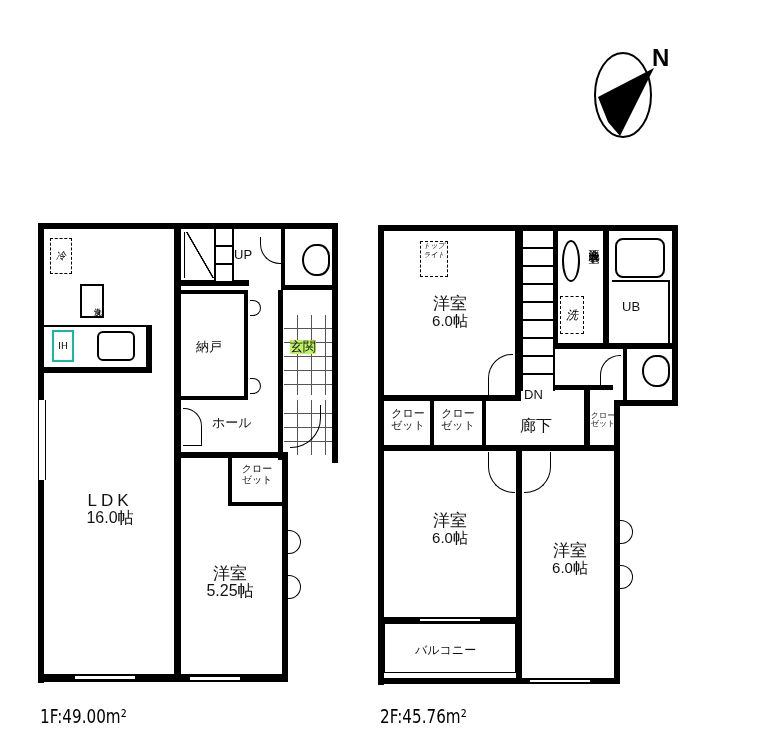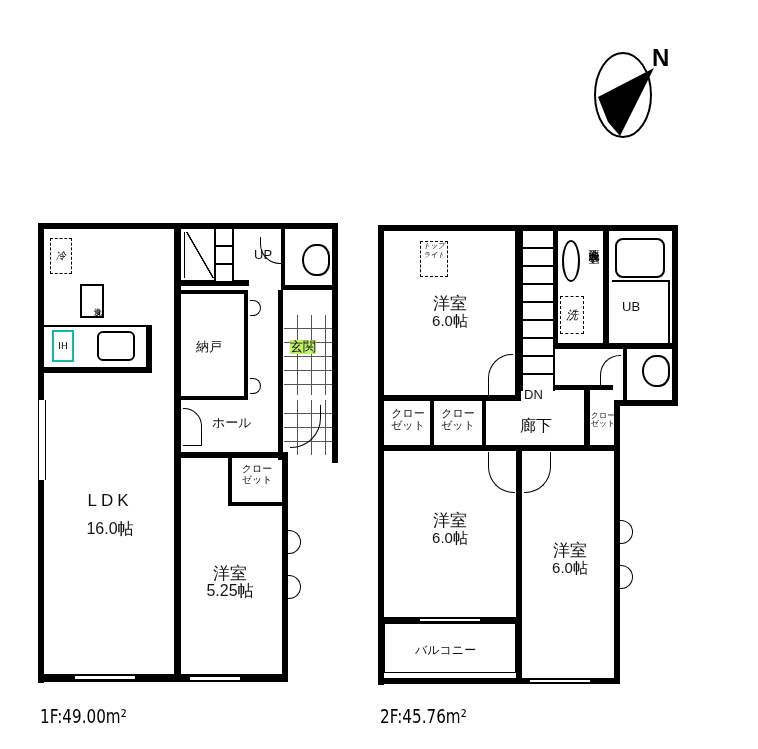--- a/index.html
+++ b/index.html
@@ -48,30 +48,30 @@
   <div class="wall" style="left:174px;top:223px;width:7px;height:459px;"></div>
 
   <div class="thin" style="left:42px;top:325px;width:102px;height:40px;background:#fff;border:2px solid #000;border-bottom:6px solid #000;border-right:6px solid #000;"></div>
   <div class="abs" style="left:97px;top:331px;width:34px;height:26px;border:2px solid #000;border-radius:6px;"></div>
   <div class="abs" style="left:52px;top:330px;width:18px;height:28px;border:2px solid #14b8a6;font-size:9px;text-align:center;line-height:28px;"><span>IH</span></div>
   <div class="dashed" style="left:50px;top:238px;width:20px;height:34px;font-size:10px;text-align:center;line-height:34px;"><span>冷</span></div>
   <div class="abs" style="left:80px;top:284px;width:20px;height:30px;border:2px solid #000;font-size:8px;text-align:center;writing-mode:vertical-rl;"><span>食洗</span></div>
 
   <div class="room-label big" style="left:75px;top:492px;width:70px;">
     <div style="letter-spacing:4px;">LDK</div>
-    <div style="font-size:16px;margin-top:11px;">16.0帖</div>
+    <div style="font-size:16px;">16.0帖</div>
   </div>
 
   <div class="window" style="left:75px;top:674px;width:60px;height:3px;"></div>
   <div class="abs" style="left:38px;top:400px;width:6px;height:80px;background:#fff;border-left:1px solid #000;border-right:1px solid #000;"></div>
 
   <div class="thin" style="left:181px;top:280px;width:68px;height:6px;"></div>
   <div class="stairs" style="left:214px;top:229px;width:16px;height:52px;"></div>
   <div class="abs" style="left:184px;top:232px;width:30px;height:46px;border-left:1px solid #000;background:linear-gradient(60deg, transparent 48%, #000 49% 51%, transparent 52%);"></div>
-  <div class="room-label mid" style="left:234px;top:248px;font-family:'Liberation Sans',sans-serif;padding-left:20px;">UP</div>
+  <div class="room-label mid" style="left:234px;top:248px;font-family:'Liberation Sans',sans-serif;">UP</div>
   <div class="door" style="left:260px;top:237px;width:20px;height:26px;border-radius:0 0 0 20px;border-top:none;border-right:none;"></div>
 
   <div class="wall" style="left:281px;top:229px;width:4px;height:60px;"></div>
   <div class="wall" style="left:281px;top:285px;width:55px;height:5px;"></div>
   <div class="toilet" style="left:302px;top:244px;width:24px;height:28px;"></div>
 
   <div class="wall" style="left:181px;top:290px;width:67px;height:4px;"></div>
   <div class="wall" style="left:244px;top:290px;width:4px;height:110px;"></div>
   <div class="wall" style="left:181px;top:396px;width:67px;height:4px;"></div>
   <div class="room-label mid" style="left:196px;top:340px;">納戸</div>

